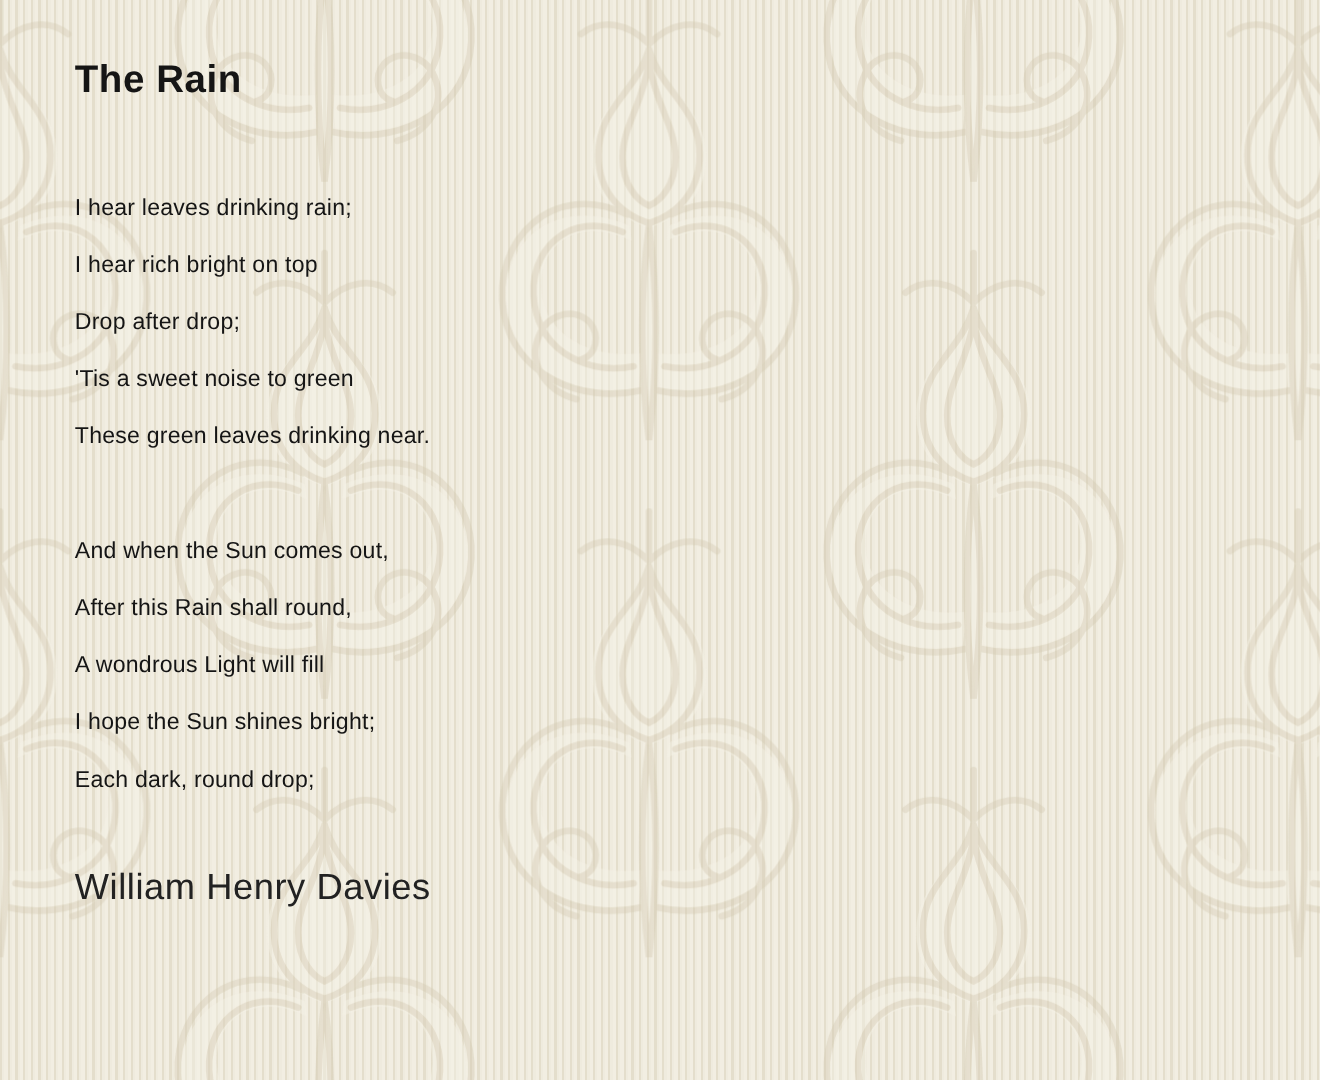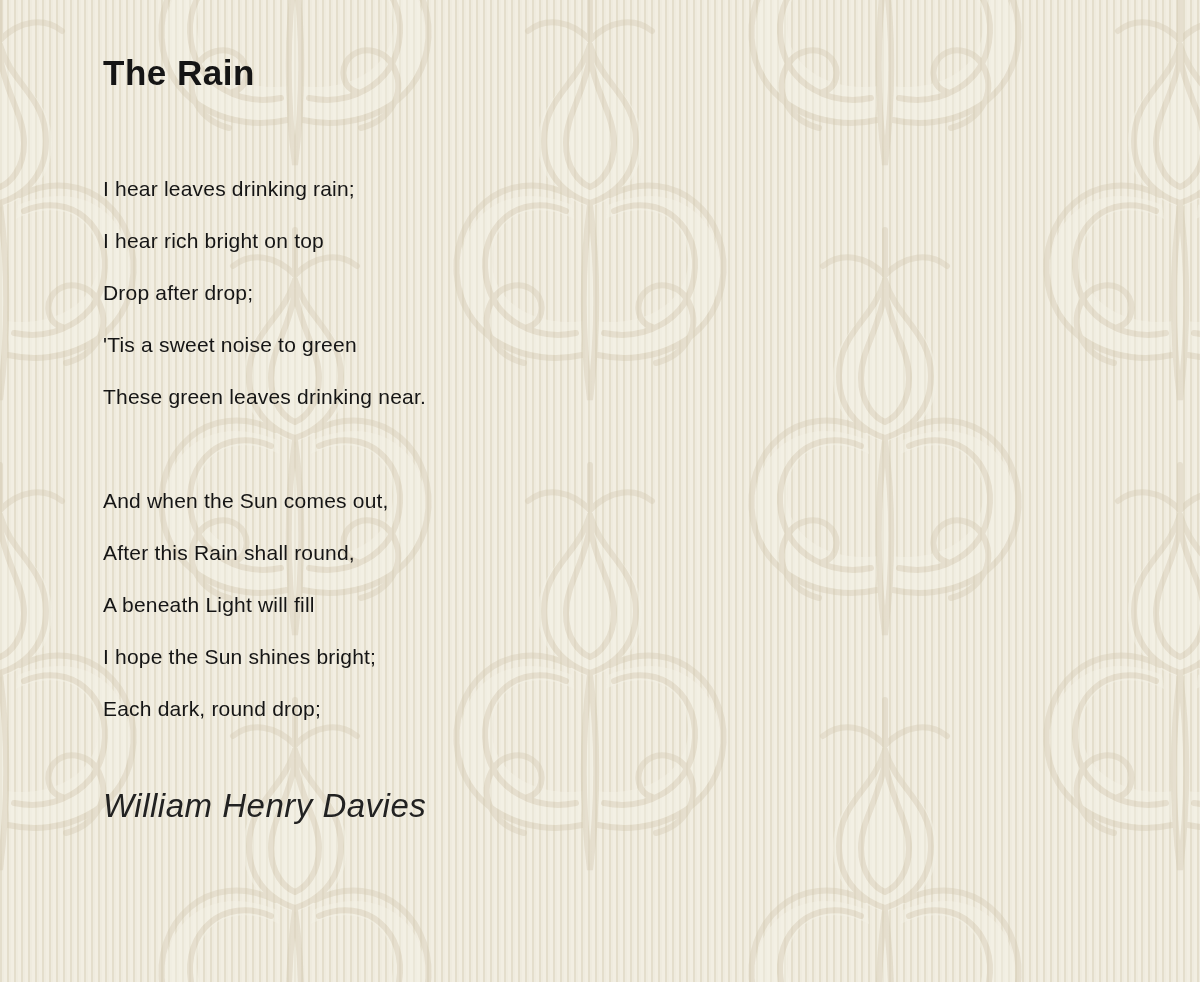--- a/index.html
+++ b/index.html
@@ -31,21 +31,21 @@
     width: 1200px;
     height: 982px;
     pointer-events: none;
   }
 
   .content {
     position: absolute;
     top: 0; left: 0;
     width: 1200px;
     height: 982px;
-    padding: 55px 40px 0 103px;
+    padding: 55px 40px 0 68px;
     box-sizing: border-box;
     color: #151515;
   }
 
   .poem-title {
     font-size: 35px;
     font-weight: bold;
     line-height: 36px;
     margin: 0 0 72px 0;
     letter-spacing: 0.5px;
@@ -58,21 +58,20 @@
   .poem-line {
     font-size: 21px;
     font-weight: normal;
     line-height: 52px;
     white-space: pre;
     letter-spacing: 0.2px;
   }
 
   .poem-author {
     font-size: 33px;
-    font-style: italic;
     font-weight: 400;
     color: #222222;
     letter-spacing: 0.5px;
   }
 </style>
 </head>
 <body>
 
 <div class="wallpaper">
 
@@ -131,20 +130,20 @@
       <div class="poem-line">I hear leaves drinking rain;</div>
       <div class="poem-line">I hear rich bright on top</div>
       <div class="poem-line">Drop after drop;</div>
       <div class="poem-line">'Tis a sweet noise to green</div>
       <div class="poem-line">These green leaves drinking near.</div>
     </div>
 
     <div class="stanza">
       <div class="poem-line">And when the Sun comes out,</div>
       <div class="poem-line">After this Rain shall round,</div>
-      <div class="poem-line">A beneath Light will fill</div>
+      <div class="poem-line">A wondrous Light will fill</div>
       <div class="poem-line">I hope the Sun shines bright;</div>
       <div class="poem-line">Each dark, round drop;</div>
     </div>
 
     <div class="poem-author">William Henry Davies</div>
   </div>
 </div>
 
 </body></html>

